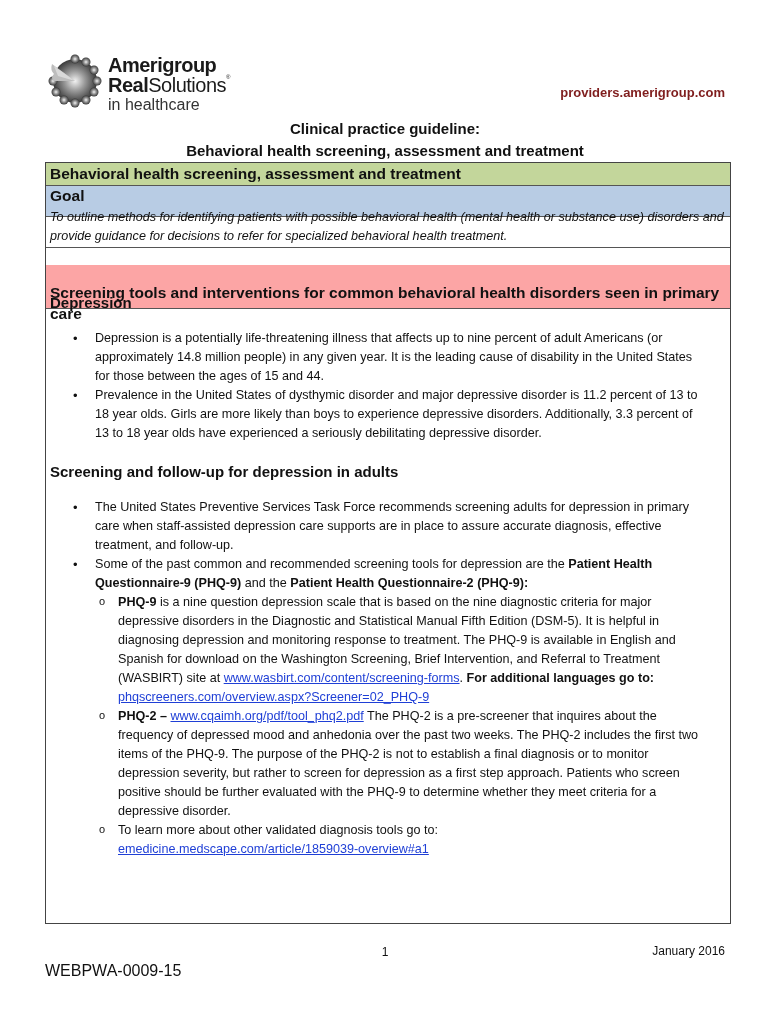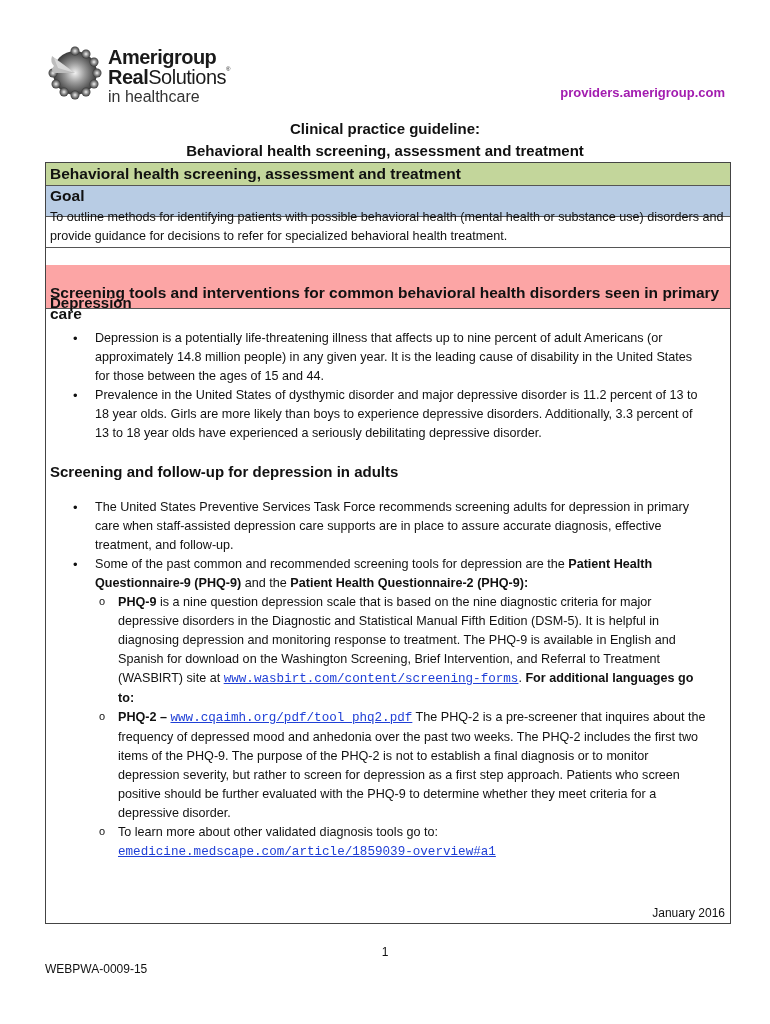--- a/index.html
+++ b/index.html
@@ -2,39 +2,39 @@
 <html><head>
 <meta charset="utf-8">
 <style>
   html, body { margin: 0; padding: 0; background: #ffffff; }
   body {
     width: 770px; height: 1024px; position: relative; overflow: hidden;
     font-family: "Liberation Sans", "DejaVu Sans", sans-serif;
     color: #111111;
   }
   .logo {
-    position: absolute; left: 46px; top: 44px; width: 200px; height: 60px;
+    position: absolute; left: 46px; top: 52px; width: 200px; height: 60px;
   }
   .logo-mark { position: absolute; left: 2px; top: 2px; width: 54px; height: 54px; }
   .logo-text1 {
     position: absolute; left: 62px; top: 2px;
     font-size: 20px; font-weight: bold; letter-spacing: -0.5px; color: #1a1a1a;
   }
   .logo-text2 {
     position: absolute; left: 62px; top: 22px;
     font-size: 20px; letter-spacing: -0.5px; color: #1a1a1a;
   }
   .logo-text2 b { font-weight: bold; }
   .logo-text2 sup { font-size: 6px; vertical-align: top; }
   .logo-text3 {
     position: absolute; left: 62px; top: 44px; font-size: 16px; color: #333;
   }
   .site-url {
     position: absolute; right: 45px; top: 85px;
-    font-size: 13px; font-weight: bold; color: #a21caf;
+    font-size: 13px; font-weight: bold; color: #7f1d1d;
   }
   .doc-title {
     position: absolute; left: 0; width: 770px; text-align: center;
     font-size: 15px; font-weight: bold; color: #111;
   }
   .doc-title.t1 { top: 120px; }
   .doc-title.t2 { top: 142px; }
 
   .main-box {
     position: absolute; left: 45px; top: 162px; width: 686px; height: 762px;
@@ -46,21 +46,21 @@
     border-bottom: 1px solid #555;
     box-sizing: border-box;
     padding-left: 4px;
     font-weight: bold; font-size: 15.5px; color: #111;
   }
   .band.green { background: #c3d69b; top: 0; height: 23px; line-height: 22px; }
   .band.blue1 { background: #b8cce4; top: 23px; height: 31px; line-height: 20px; }
   .goal-text {
     position: absolute; left: 0; right: 0; top: 44px; height: 41px;
     border-bottom: 1px solid #555; box-sizing: border-box;
-    padding: 1px 4px; font-size: 12.6px; line-height: 19px;
+    padding: 1px 4px; font-size: 12.6px; line-height: 19px; font-style: italic;
   }
   .band.blue2 {
     background: #fca5a5; top: 102px; height: 44px;
     line-height: 21px; padding-top: 17px; font-size: 15.5px;
   }
   .content {
     position: absolute; left: 4px; right: 4px; top: 130px;
     font-size: 12.6px; line-height: 19px;
   }
   .h-sub { font-weight: bold; font-size: 15px; line-height: 20px; }
@@ -69,29 +69,29 @@
   ul.bul { list-style: none; margin: 16px; padding: 0; }
   ul.bul > li { position: relative; padding-left: 29px; }
   ul.bul > li::before {
     content: "\2022"; position: absolute; left: 7px; top: 0; font-size: 13px;
   }
   ul.circ { list-style: none; margin: 0; padding: 0; }
   ul.circ > li { position: relative; padding-left: 23px; }
   ul.circ > li::before {
     content: "o"; position: absolute; left: 4px; top: -1px; font-size: 11px;
   }
-  a.lnk { color: #1f3fd6; text-decoration: underline; font-family: Liberation Mono, monospace; }
+  a.lnk { color: #1f3fd6; text-decoration: underline; }
   b { font-weight: bold; }
 
   .page-num {
     position: absolute; left: 0; width: 770px; top: 945px; text-align: center;
     font-size: 12px;
   }
-  .footer-left { position: absolute; left: 45px; top: 962px; font-size: 12px; }
-  .footer-right { position: absolute; right: 45px; top: 906px; font-size: 12px; }
+  .footer-left { position: absolute; left: 45px; top: 962px; font-size: 16px; }
+  .footer-right { position: absolute; right: 45px; top: 944px; font-size: 12px; }
 </style>
 </head>
 <body>
 
 <div class="logo">
   <svg class="logo-mark" viewBox="0 0 54 54">
     <defs>
       <radialGradient id="rg" cx="50%" cy="50%" r="50%">
         <stop offset="0%" stop-color="#f2f2f2"></stop>
         <stop offset="45%" stop-color="#9a9a9a"></stop>
@@ -138,21 +138,21 @@
     </ul>
 
     <div class="h-sub screen">Screening and follow-up for depression in adults</div>
     <ul class="bul">
       <li>The United States Preventive Services Task Force recommends screening adults for depression in primary care when staff-assisted depression care supports are in place to assure accurate diagnosis, effective treatment, and follow-up.</li>
       <li>
         <span>Some of the past common and recommended screening tools for depression are the </span><b>Patient Health Questionnaire-9 (PHQ-9)</b><span> and the </span><b>Patient Health Questionnaire-2 (PHQ-9):</b>
         <ul class="circ">
           <li>
             <b>PHQ-9</b><span> is a nine question depression scale that is based on the nine diagnostic criteria for major depressive disorders in the Diagnostic and Statistical Manual Fifth Edition (DSM-5). It is helpful in diagnosing depression and monitoring response to treatment. The PHQ-9 is available in English and Spanish for download on the Washington Screening, Brief Intervention, and Referral to Treatment (WASBIRT) site at </span><a class="lnk" href="#">www.wasbirt.com/content/screening-forms</a><span>. </span><b>For additional languages go to:</b>
-            <br>
+            <br><a class="lnk" href="#">phqscreeners.com/overview.aspx?Screener=02_PHQ-9</a>
           </li>
           <li>
             <b>PHQ-2 – </b><a class="lnk" href="#">www.cqaimh.org/pdf/tool_phq2.pdf</a><span> The PHQ-2 is a pre-screener that inquires about the frequency of depressed mood and anhedonia over the past two weeks. The PHQ-2 includes the first two items of the PHQ-9. The purpose of the PHQ-2 is not to establish a final diagnosis or to monitor depression severity, but rather to screen for depression as a first step approach. Patients who screen positive should be further evaluated with the PHQ-9 to determine whether they meet criteria for a depressive disorder.</span>
           </li>
           <li>
             <span>To learn more about other validated diagnosis tools go to:</span>
             <br><a class="lnk" href="#">emedicine.medscape.com/article/1859039-overview#a1</a>
           </li>
         </ul>
       </li>

